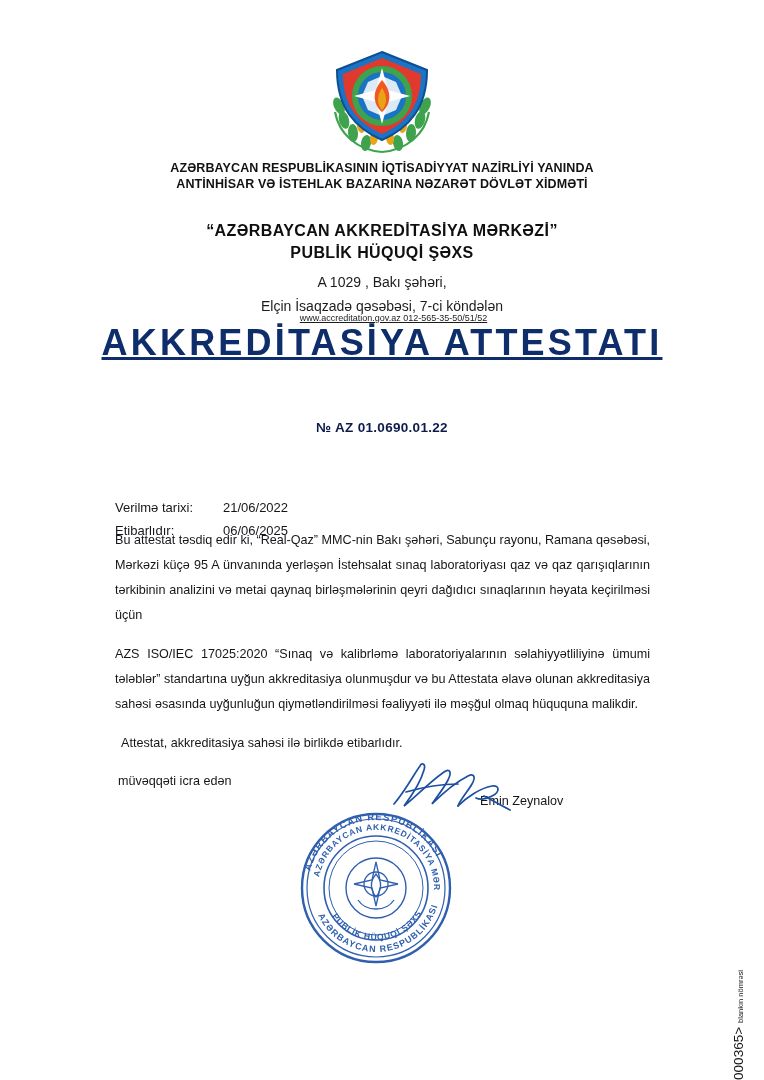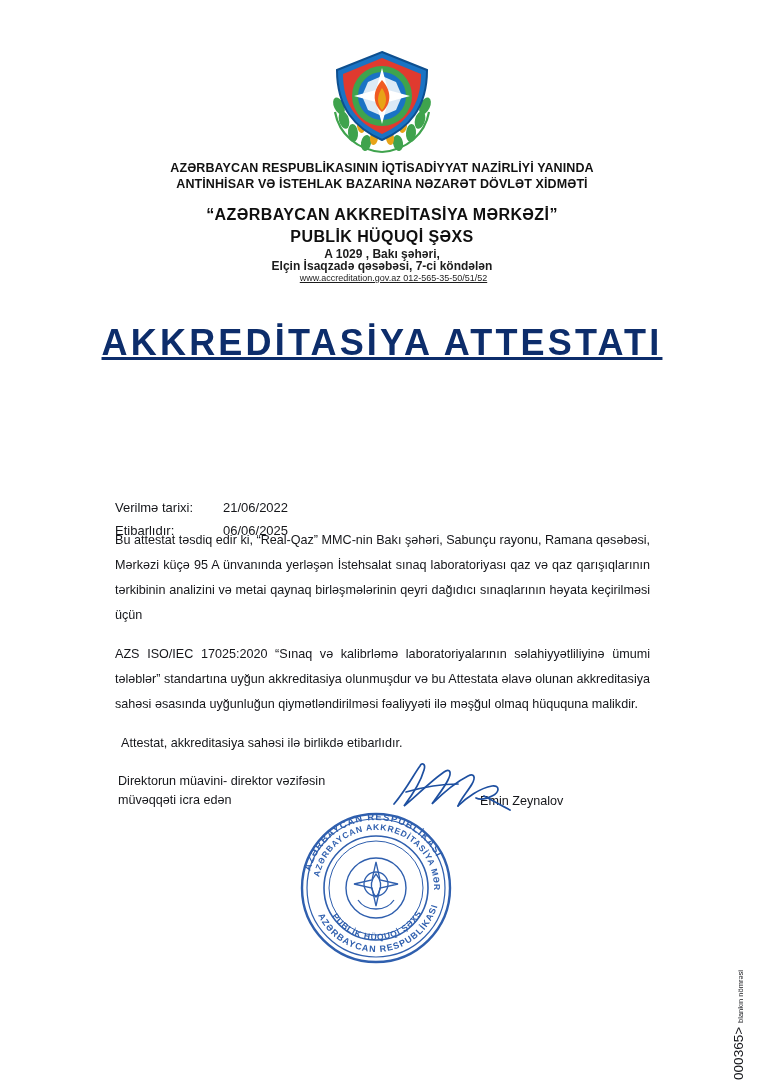--- a/index.html
+++ b/index.html
@@ -46,32 +46,32 @@
     text-align: center;
   }
   .hdr-line {
     font-size: 12.5px;
     font-weight: bold;
     letter-spacing: 0.1px;
     color: #121212;
     line-height: 16px;
   }
   .hdr-title {
-    margin-top: 12px;
+    margin-top: 28px;
     font-size: 16px;
     font-weight: bold;
     letter-spacing: 0.4px;
     color: #0f0f0f;
     line-height: 22px;
   }
   .hdr-address {
-    font-size: 12px;
+    margin-top: 12px;
+    font-size: 14px;
     line-height: 12px;
     color: #1c1c1c;
-    font-weight: bold;
   }
   .hdr-url {
     font-size: 9px;
     line-height: 12px;
     color: #1c1c1c;
     text-decoration: underline;
     padding-left: 23px;
   }
 
   
@@ -254,41 +254,41 @@
     <div class="hdr-line">ANTİNHİSAR VƏ İSTEHLAK BAZARINA NƏZARƏT DÖVLƏT XİDMƏTİ</div>
     <div class="hdr-title">“AZƏRBAYCAN AKKREDİTASİYA MƏRKƏZİ”</div>
     <div class="hdr-title" style="margin-top:0">PUBLİK HÜQUQİ ŞƏXS</div>
     <div class="hdr-address">A 1029 , Bakı şəhəri,</div>
     <div class="hdr-address">Elçin İsaqzadə qəsəbəsi, 7-ci köndələn</div>
     <div class="hdr-url">www.accreditation.gov.az   012-565-35-50/51/52</div>
   </div>
 
   <div class="doc-title">AKKREDİTASİYA ATTESTATI</div>
 
+  <div class="doc-number">№ AZ 01.0690.01.22</div>
 
   <div class="dates">
     <div class="row">
       <div class="lbl">Verilmə tarixi:</div>
       <div class="val">21/06/2022</div>
     </div>
     <div class="row">
       <div class="lbl">Etibarlıdır:</div>
       <div class="val">06/06/2025</div>
     </div>
   </div>
 
   <div class="body-text">
     <p>Bu attestat təsdiq edir ki, “Real-Qaz” MMC-nin Bakı şəhəri, Sabunçu rayonu, Ramana qəsəbəsi, Mərkəzi küçə 95 A ünvanında yerləşən İstehsalat sınaq laboratoriyası  qaz və qaz qarışıqlarının tərkibinin analizini və metai qaynaq birləşmələrinin qeyri dağıdıcı sınaqlarının  həyata keçirilməsi üçün</p>
     <p>AZS ISO/IEC 17025:2020 “Sınaq və kalibrləmə laboratoriyalarının səlahiyyətliliyinə ümumi tələblər” standartına uyğun akkreditasiya olunmuşdur və bu Attestata əlavə olunan akkreditasiya sahəsi əsasında uyğunluğun qiymətləndirilməsi fəaliyyəti ilə məşğul olmaq hüququna malikdir.</p>
     <p class="last">Attestat, akkreditasiya sahəsi ilə birlikdə etibarlıdır.</p>
   </div>
 
   <div class="sign-block">
     <div class="sign-left">
-      <div>Direktorun müavini- direktor vəzifəsin</div>
       <div>müvəqqəti icra edən</div>
     </div>
     <div class="sign-name">Emin Zeynalov</div>
   </div>
 
   <div class="signature">
     <svg viewBox="0 0 130 60" width="130" height="60" aria-hidden="true">
       <g fill="none" stroke="#1d4fa0" stroke-width="1.7" stroke-linecap="round">
         <path d="M6 44 C 18 30, 26 14, 32 6 C 34 2, 38 4, 36 10 C 32 24, 22 38, 16 46 C 24 40, 44 20, 56 12 C 62 8, 64 12, 60 20 C 56 28, 48 38, 44 44 C 52 36, 68 22, 80 16 C 86 13, 88 17, 84 24 C 80 31, 72 40, 70 46"></path>
         <path d="M18 32 C 32 28, 52 24, 70 24"></path>

